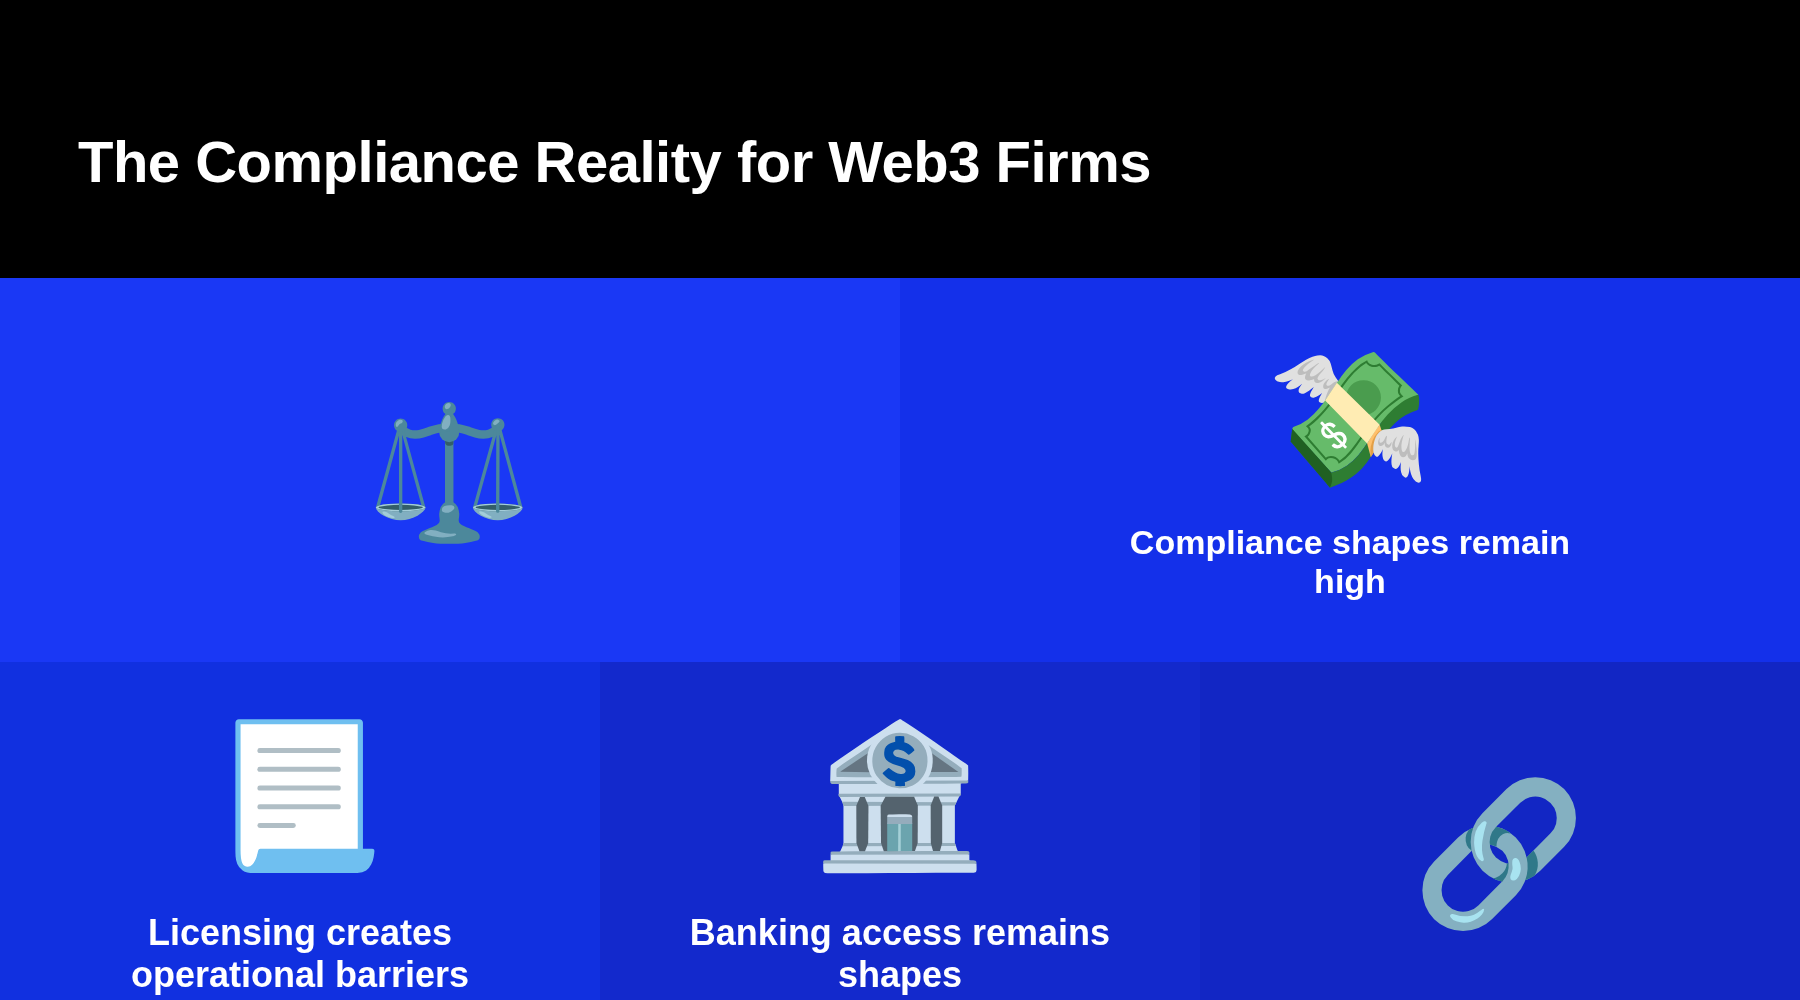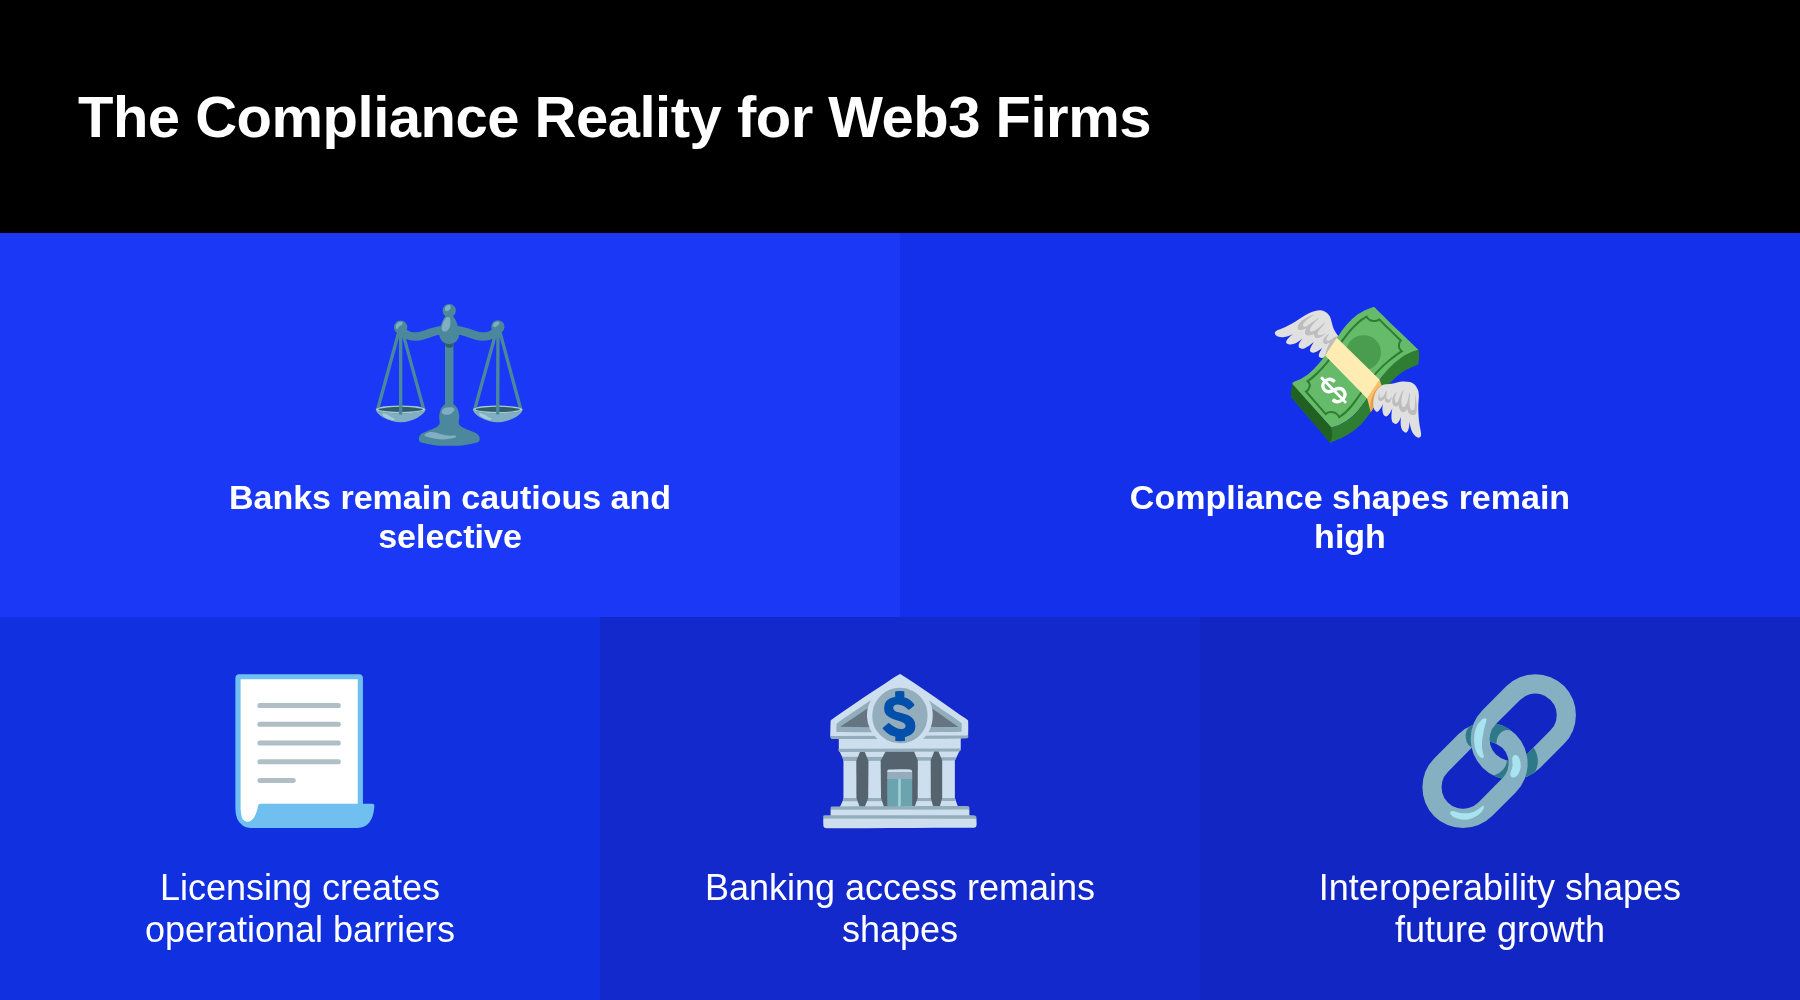--- a/index.html
+++ b/index.html
@@ -96,43 +96,42 @@
     font-size: 140px;
     line-height: 1;
     height: 168px;
     display: flex;
     align-items: center;
     justify-content: center;
   }
   .card-bottom .card-label {
     margin-top: 32px;
     font-size: 36px;
-    font-weight: normal;
+    font-weight: bold;
     color: #ffffff;
     text-align: center;
     line-height: 1.14;
     max-width: 460px;
   }
 </style>
 </head>
 <body>
 
 <div id="slide">
 
-  <div id="header" style="background: rgb(0, 0, 0);">
+  <div id="header" style="background: rgb(0, 0, 0); margin-top: 45px;">
     <h1 id="header-title" style="color: rgb(255, 255, 255);">The Compliance Reality for Web3 Firms</h1>
   </div>
 
   <div id="grid">
 
     <div class="row" id="row-top">
 
       <div class="card card-top" style="background: rgb(26, 56, 245);">
         <div class="card-emoji">⚖️</div>
-        <div class="card-label">Banks remain cautious and selective</div>
       </div>
 
       <div class="card card-top" style="background: rgb(20, 48, 234);">
         <div class="card-emoji">💸</div>
         <div class="card-label">Compliance shapes remain high</div>
       </div>
 
     </div>
 
     <div class="row" id="row-bottom">
@@ -142,19 +141,18 @@
         <div class="card-label">Licensing creates operational barriers</div>
       </div>
 
       <div class="card card-bottom" style="background: rgb(19, 41, 204);">
         <div class="card-emoji">🏦</div>
         <div class="card-label">Banking access remains shapes</div>
       </div>
 
       <div class="card card-bottom" style="background: rgb(18, 38, 196);">
         <div class="card-emoji">🔗</div>
-        <div class="card-label">Interoperability shapes future growth</div>
       </div>
 
     </div>
 
   </div>
 </div>
 
 </body></html>

